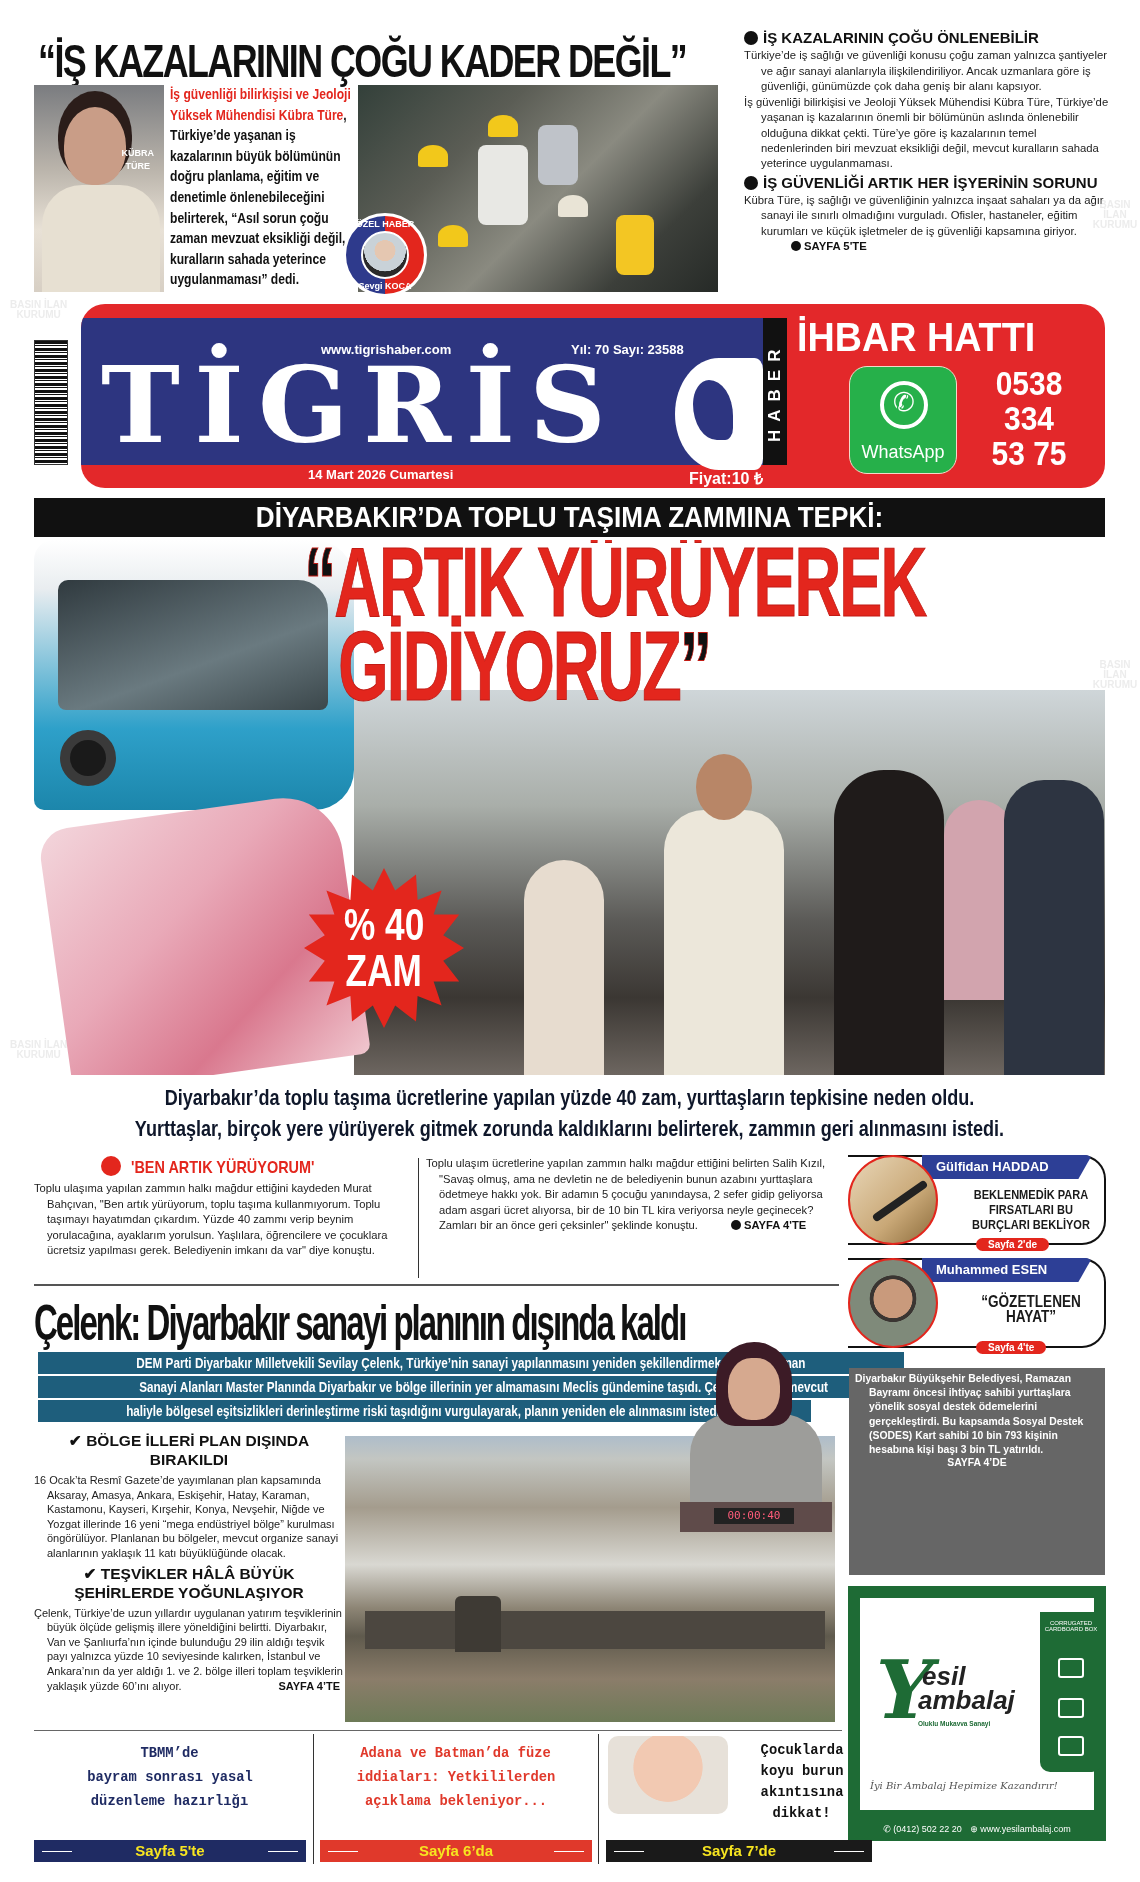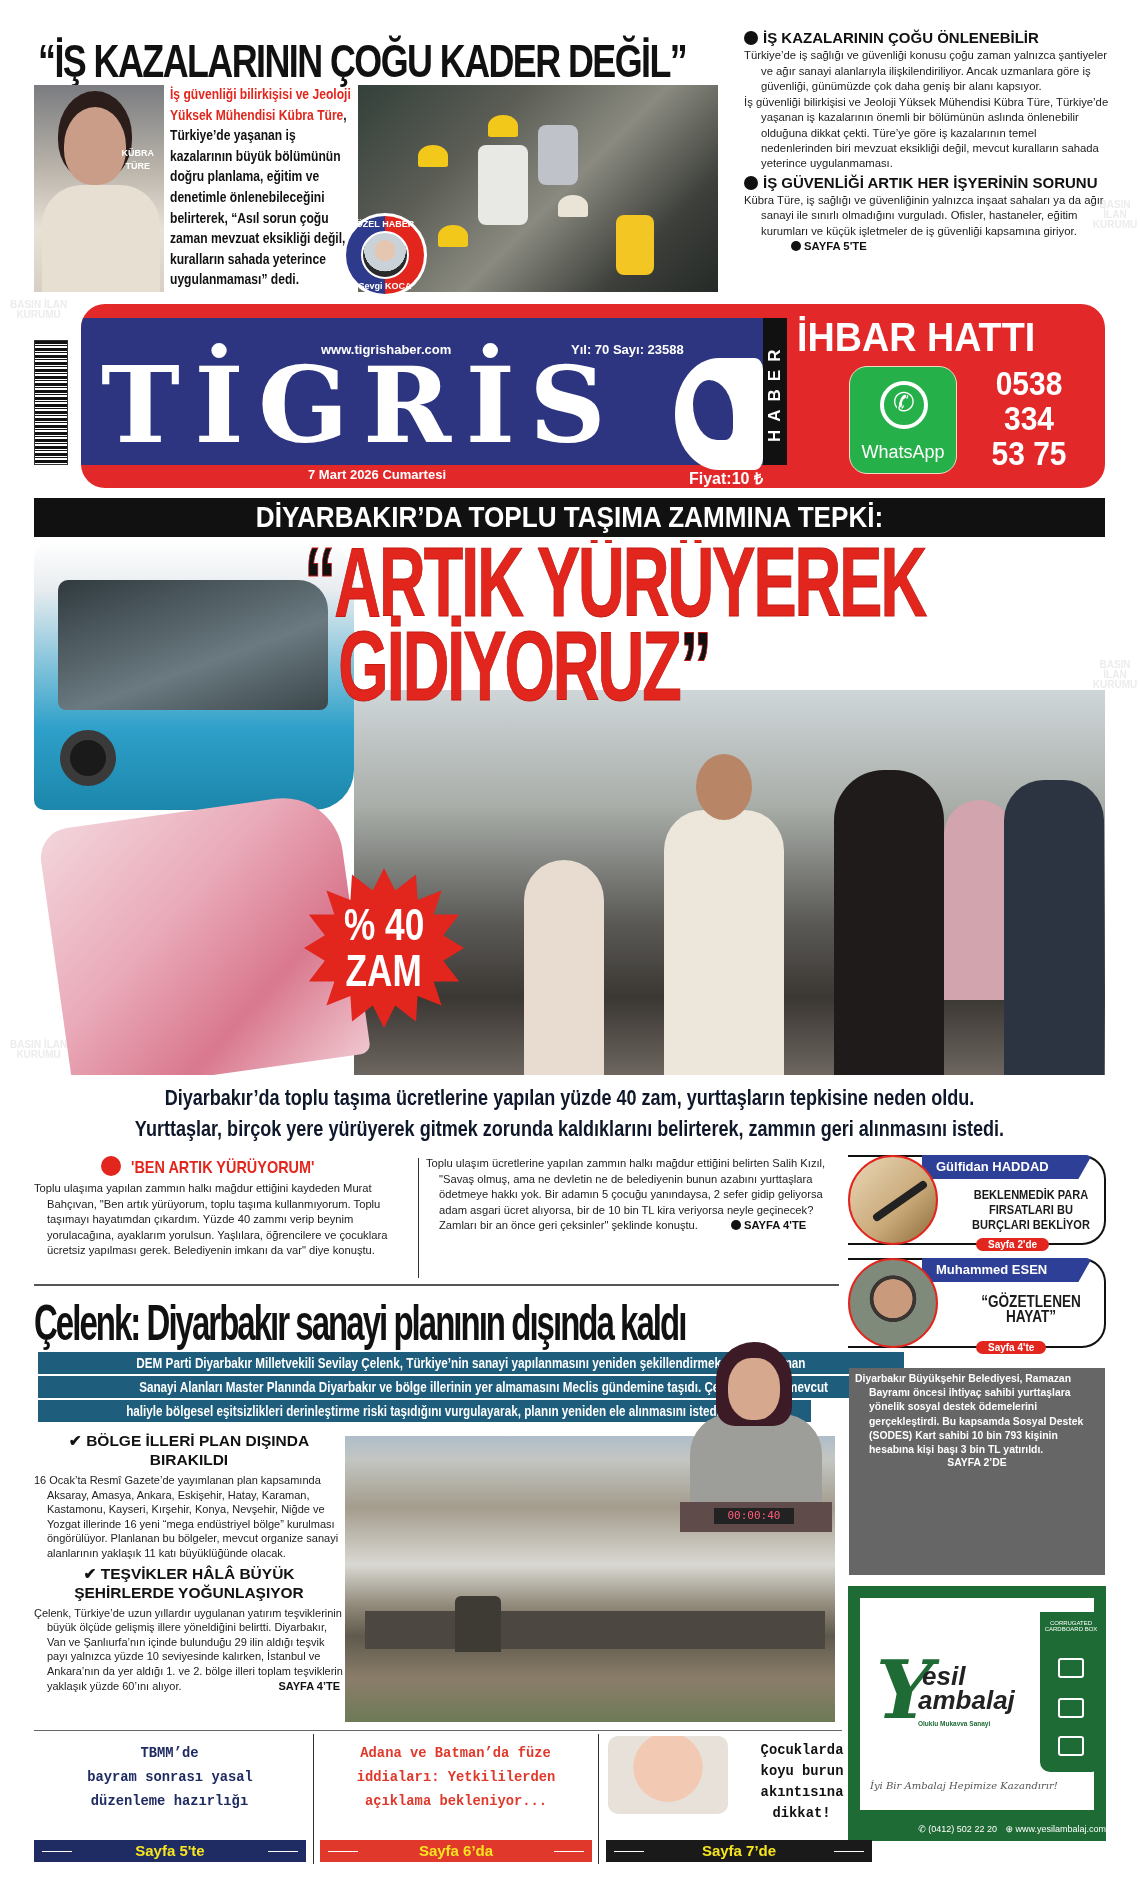--- a/index.html
+++ b/index.html
@@ -118,21 +118,21 @@
   .bayram .s { text-align:center; font-size:10.4px; font-weight:700; }
   .ad { left: 848px; top: 1586px; width: 258px; height: 255px; background:#1e6b35; }
   .ad .inner { position:absolute; left:12px; top:12px; width:234px; height:212px; background:#fff; }
   .ad .panel { position:absolute; left:180px; top:14px; width:62px; height:160px; background:#1e6b35; border-radius:0 0 10px 10px; }
   .ad .pc { position:absolute; left:0; right:0; color:#fff; font-size:6px; text-align:center; }
   .ad .box { position:absolute; left:18px; width:26px; height:20px; border:2px solid #fff; border-radius:3px; }
   .ad .logo-y { position:absolute; left:16px; top:52px; color:#1e6b35; font-size:80px; font-weight:700; font-family:"DejaVu Serif", serif; font-style:italic; line-height:80px; }
   .ad .logo-t { position:absolute; left:58px; top:66px; color:#222; font-size:26px; font-weight:700; font-style:italic; line-height:24px; }
   .ad .logo-s { position:absolute; left:58px; top:122px; color:#1e6b35; font-size:6.5px; font-weight:700; }
   .ad .slogan { position:absolute; left:10px; top:182px; color:#555; font-family:"DejaVu Serif", serif; font-style:italic; font-size:10px; }
-  .ad .foot { position:absolute; left:0; right:0; bottom:7px; color:#fff; font-size:9px; text-align:right; }
+  .ad .foot { position:absolute; left:0; right:0; bottom:7px; color:#fff; font-size:9px; text-align:center; }
 
   
   .bottom-sep { left: 34px; top: 1730px; width: 808px; height: 1px; background:#666; }
   .teaser { top: 1734px; height: 96px; }
   .teaser .t { text-align:center; font-size:15px; font-weight:700; line-height:24px;font-family:Liberation Mono, monospace; }
   .teaser .t span { display:inline-block; transform:scaleX(0.92); }
   .teaser .bar { position:absolute; left:0; right:0; top:106px; height:22px; color:#f7e520; font-size:15px; font-weight:700; text-align:center; line-height:22px; }
   .teaser .bar::before, .teaser .bar::after { content:""; position:absolute; top:11px; width:30px; height:1px; background:#fff; }
   .teaser .bar::before { left:8px; } .teaser .bar::after { right:8px; }
   .vline { width:1px; background:#333; top:1734px; height:130px; }
@@ -187,21 +187,21 @@
 
 <div class="abs barcode"></div>
 <div class="abs mast">
   <div class="mast-blue">
     <div class="mast-url">www.tigrishaber.com</div>
     <div class="mast-issue">Yıl: 70 Sayı: 23588</div>
     <div class="mast-logo">TİGRİS</div>
     <div class="mast-globe"></div>
   </div>
   <div class="mast-haber">HABER</div>
-  <div class="mast-date">7 Mart 2026 Cumartesi</div>
+  <div class="mast-date">14 Mart 2026 Cumartesi</div>
   <div class="mast-price">Fiyat:10 ₺</div>
   <div class="ihbar-title">İHBAR HATTI</div>
   <div class="wa">
     <div class="bubble"></div>
     <div class="lbl">WhatsApp</div>
   </div>
   <div class="phone">
     <div>0538</div>
     <div>334</div>
     <div>53 75</div>
@@ -296,21 +296,21 @@
   <div class="col-txt">
       <p><span>Çelenk, Türkiye’de uzun yıllardır uygulanan yatırım teşviklerinin büyük ölçüde gelişmiş illere yöneldiğini belirtti. Diyarbakır, Van ve Şanlıurfa’nın içinde bulunduğu 29 ilin aldığı teşvik payı yalnızca yüzde 10 seviyesinde kalırken, İstanbul ve Ankara’nın da yer aldığı 1. ve 2. bölge illeri toplam teşviklerin yaklaşık yüzde 60’ını alıyor.</span>
     <span class="sayfa-mark" style="float:right;margin-right:4px">SAYFA 4’TE</span></p>
     </div>
 </div>
 
 <div class="abs bayram">
   <div class="b">
       <p>Diyarbakır Büyükşehir Belediyesi, Ramazan Bayramı öncesi ihtiyaç sahibi yurttaşlara yönelik sosyal destek ödemelerini gerçekleştirdi. Bu kapsamda Sosyal Destek (SODES) Kart sahibi 10 bin 793 kişinin hesabına kişi başı 3 bin TL yatırıldı.</p>
     </div>
-  <div class="s">SAYFA 2’DE</div>
+  <div class="s">SAYFA 4’DE</div>
 </div>
 
 <div class="abs ad">
   <div class="inner">
     <div class="logo-y">Y</div>
     <div class="logo-t">
       <div style="padding-left:4px">esil</div>
       <div>ambalaj</div>
     </div>
     <div class="logo-s">Oluklu Mukavva Sanayi</div>

